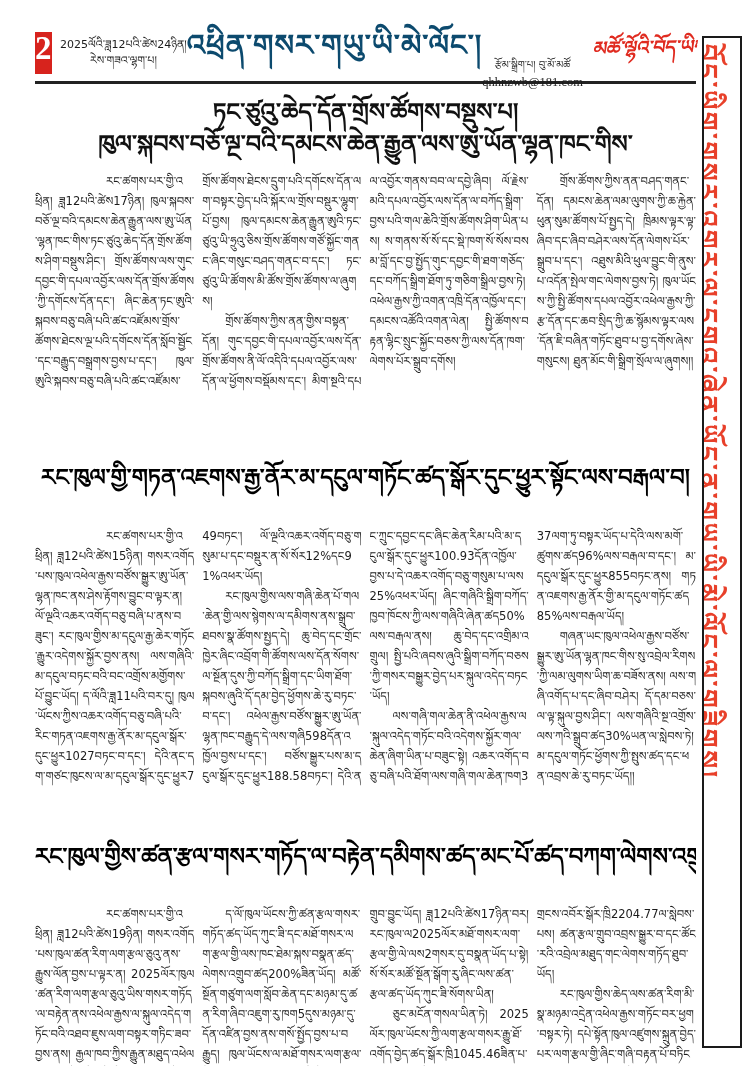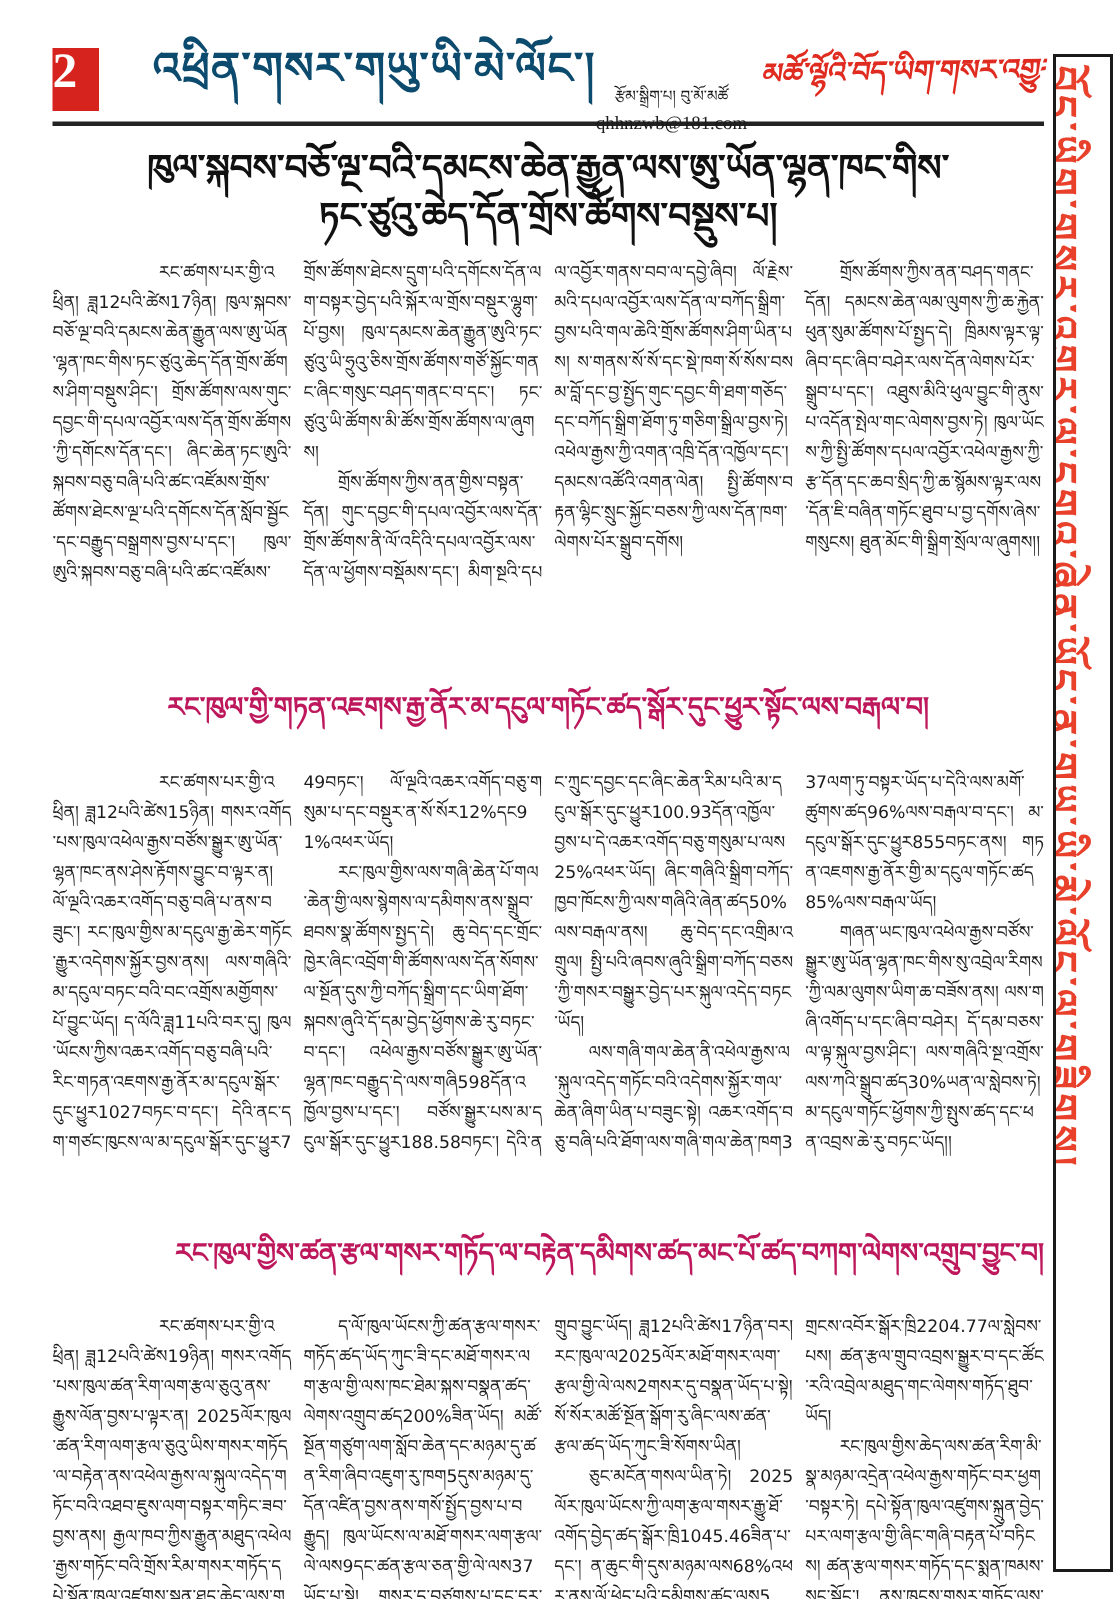--- a/index.html
+++ b/index.html
@@ -22,21 +22,21 @@
   .editor-line{font-size:10px;white-space:nowrap;margin-top:43px;}
   .email-line{font-size:12.5px;font-family:"Liberation Serif",serif;}
   .calligraphy{width:188px;text-align:center;color:#e02b20;font-weight:bold;
                font-size:19px;transform:skewX(-10deg) rotate(-1deg);white-space:nowrap;
                overflow:hidden;}
   .header-rule{height:3px;background:#222222;margin-top:3px;}
 
   
   .headline-1{margin-top:12px;text-align:center;font-weight:bold;font-size:24px;
               line-height:1.35;color:#111111;}
-  .headline-2{text-align:center;font-weight:bold;font-size:18px;color:#be185d;
+  .headline-2{text-align:center;font-weight:bold;font-size:23px;color:#000000;
               white-space:nowrap;overflow:hidden;}
 
   
   .article-body{column-count:4;column-gap:8px;overflow:hidden;
                 text-align:justify;font-size:11.5px;line-height:20px;
                 word-break:break-all;overflow-wrap:break-word;}
   .body-1{height:266px;margin-top:10px;}
   .body-2{height:288px;margin-top:10px;}
   .body-3{height:272px;margin-top:9px;}
   .para{margin:0;text-indent:2em;}
@@ -55,32 +55,36 @@
 <body>
 
 <div class="page">
 
   <div class="content">
 
     <div class="masthead-row">
       <div class="pagenum-box" style="background: rgb(215, 35, 29);">
         <span>2</span>
       </div>
+      <div class="date-block">
+        <div class="date-line1">2025ལོའི་ཟླ12པའི་ཚེས24ཉིན།</div>
+        <div class="date-line2">རེས་གཟའ་ལྷག་པ།</div>
+      </div>
       <div class="masthead-title" style="color: #0c4a6e; text-align: right;">འཕྲིན་གསར་གཡུ་ཡི་མེ་ལོང་།</div>
       <div class="editor-block">
         <div class="editor-line">རྩོམ་སྒྲིག་པ། བུ་མོ་མཚོ</div>
         <div class="email-line">qhhnzwb@181.com</div>
       </div>
       <div class="calligraphy">མཚོ་ལྷོའི་བོད་ཡིག་གསར་འགྱུར།</div>
     </div>
     <div class="header-rule"></div>
 
     <div class="headline-1">
+      <div>ཏང་ཙུའུ་ཆེད་དོན་གྲོས་ཚོགས་བསྡུས་པ།</div>
       <div>ཁུལ་སྐབས་བཅོ་ལྔ་བའི་དམངས་ཆེན་རྒྱུན་ལས་ཨུ་ཡོན་ལྷན་ཁང་གིས་</div>
-      <div>ཏང་ཙུའུ་ཆེད་དོན་གྲོས་ཚོགས་བསྡུས་པ།</div>
     </div>
     <div class="article-body body-1">
         <p class="para"><strong>རང་ཚགས་པར་གྱི་འཕྲིན། </strong>ཟླ12པའི་ཚེས17ཉིན། ཁུལ་སྐབས་བཅོ་ལྔ་བའི་དམངས་ཆེན་རྒྱུན་ལས་ཨུ་ཡོན་ལྷན་ཁང་གིས་ཏང་ཙུའུ་ཆེད་དོན་གྲོས་ཚོགས་ཤིག་བསྡུས་ཤིང་། གྲོས་ཚོགས་ལས་གུང་དབྱང་གི་དཔལ་འབྱོར་ལས་དོན་གྲོས་ཚོགས་ཀྱི་དགོངས་དོན་དང་། ཞིང་ཆེན་ཏང་ཨུའི་སྐབས་བཅུ་བཞི་པའི་ཚང་འཛོམས་གྲོས་ཚོགས་ཐེངས་ལྔ་པའི་དགོངས་དོན་སློབ་སྦྱོང་དང་བརྒྱུད་བསྒྲགས་བྱས་པ་དང་། ཁུལ་ཨུའི་སྐབས་བཅུ་བཞི་པའི་ཚང་འཛོམས་གྲོས་ཚོགས་ཐེངས་དྲུག་པའི་དགོངས་དོན་ལག་བསྟར་བྱེད་པའི་སྐོར་ལ་གྲོས་བསྡུར་ལྷུག་པོ་བྱས། ཁུལ་དམངས་ཆེན་རྒྱུན་ཨུའི་ཏང་ཙུའུ་ཡི་ཧྲུའུ་ཅིས་གྲོས་ཚོགས་གཙོ་སྐྱོང་གནང་ཞིང་གསུང་བཤད་གནང་བ་དང་། ཏང་ཙུའུ་ཡི་ཚོགས་མི་ཚོས་གྲོས་ཚོགས་ལ་ཞུགས།</p>
         <p class="para">གྲོས་ཚོགས་ཀྱིས་ནན་གྱིས་བསྟན་དོན། གུང་དབྱང་གི་དཔལ་འབྱོར་ལས་དོན་གྲོས་ཚོགས་ནི་ལོ་འདིའི་དཔལ་འབྱོར་ལས་དོན་ལ་ཕྱོགས་བསྡོམས་དང་། མིག་སྔའི་དཔལ་འབྱོར་གནས་བབ་ལ་དབྱེ་ཞིབ། ལོ་རྗེས་མའི་དཔལ་འབྱོར་ལས་དོན་ལ་བཀོད་སྒྲིག་བྱས་པའི་གལ་ཆེའི་གྲོས་ཚོགས་ཤིག་ཡིན་པས། ས་གནས་སོ་སོ་དང་སྡེ་ཁག་སོ་སོས་བསམ་བློ་དང་བྱ་སྤྱོད་གུང་དབྱང་གི་ཐག་གཅོད་དང་བཀོད་སྒྲིག་ཐོག་ཏུ་གཅིག་སྒྲིལ་བྱས་ཏེ། འཕེལ་རྒྱས་ཀྱི་འགན་འཁྲི་དོན་འཁྱོལ་དང་། དམངས་འཚོའི་འགན་ལེན། སྤྱི་ཚོགས་བརྟན་ལྷིང་སྲུང་སྐྱོང་བཅས་ཀྱི་ལས་དོན་ཁག་ལེགས་པོར་སྒྲུབ་དགོས།</p>
         <p class="para">གྲོས་ཚོགས་ཀྱིས་ནན་བཤད་གནང་དོན། དམངས་ཆེན་ལམ་ལུགས་ཀྱི་ཆ་རྐྱེན་ཕུན་སུམ་ཚོགས་པོ་སྤྱད་དེ། ཁྲིམས་ལྟར་ལྟ་ཞིབ་དང་ཞིབ་བཤེར་ལས་དོན་ལེགས་པོར་སྒྲུབ་པ་དང་། འཐུས་མིའི་ཕུལ་བྱུང་གི་ནུས་པ་འདོན་སྤེལ་གང་ལེགས་བྱས་ཏེ། ཁུལ་ཡོངས་ཀྱི་སྤྱི་ཚོགས་དཔལ་འབྱོར་འཕེལ་རྒྱས་ཀྱི་རྩ་དོན་དང་ཆབ་སྲིད་ཀྱི་ཆ་སྙོམས་ལྟར་ལས་དོན་ཇི་བཞིན་གཏོང་ཐུབ་པ་བྱ་དགོས་ཞེས་གསུངས། ཐུན་མོང་གི་སྒྲིག་སྲོལ་ལ་ཞུགས།།</p>
       </div>
 
     <div class="headline-2 gap-above-h2">རང་ཁུལ་གྱི་གཏན་འཇགས་རྒྱ་ནོར་མ་དངུལ་གཏོང་ཚད་སྒོར་དུང་ཕྱུར་སྟོང་ལས་བརྒལ་བ།</div>
     <div class="article-body body-2">
         <p class="para"><strong>རང་ཚགས་པར་གྱི་འཕྲིན། </strong>ཟླ12པའི་ཚེས15ཉིན། གསར་འགོད་པས་ཁུལ་འཕེལ་རྒྱས་བཙོས་སྒྱུར་ཨུ་ཡོན་ལྷན་ཁང་ནས་ཤེས་རྟོགས་བྱུང་བ་ལྟར་ན། ལོ་ལྔའི་འཆར་འགོད་བཅུ་བཞི་པ་ནས་བཟུང་། རང་ཁུལ་གྱིས་མ་དངུལ་རྒྱ་ཆེར་གཏོང་རྒྱུར་འདེགས་སྐྱོར་བྱས་ནས། ལས་གཞིའི་མ་དངུལ་བཏང་བའི་བང་འགྲོས་མགྱོགས་པོ་བྱུང་ཡོད། ད་ལོའི་ཟླ11པའི་བར་དུ། ཁུལ་ཡོངས་ཀྱིས་འཆར་འགོད་བཅུ་བཞི་པའི་རིང་གཏན་འཇགས་རྒྱ་ནོར་མ་དངུལ་སྒོར་དུང་ཕྱུར1027བཏང་བ་དང་། དེའི་ནང་དག་གཙང་ཁུངས་ལ་མ་དངུལ་སྒོར་དུང་ཕྱུར749བཏང་། ལོ་ལྔའི་འཆར་འགོད་བཅུ་གསུམ་པ་དང་བསྡུར་ན་སོ་སོར12%དང91%འཕར་ཡོད།</p>

